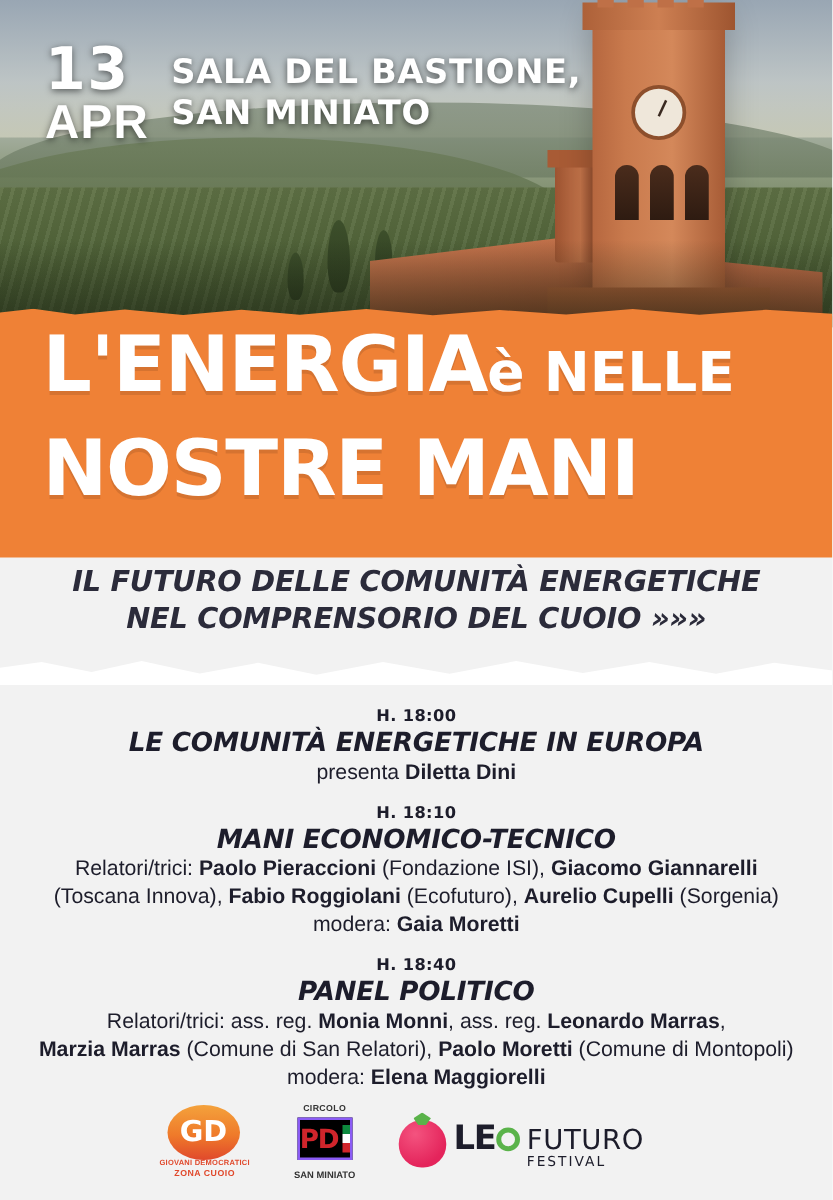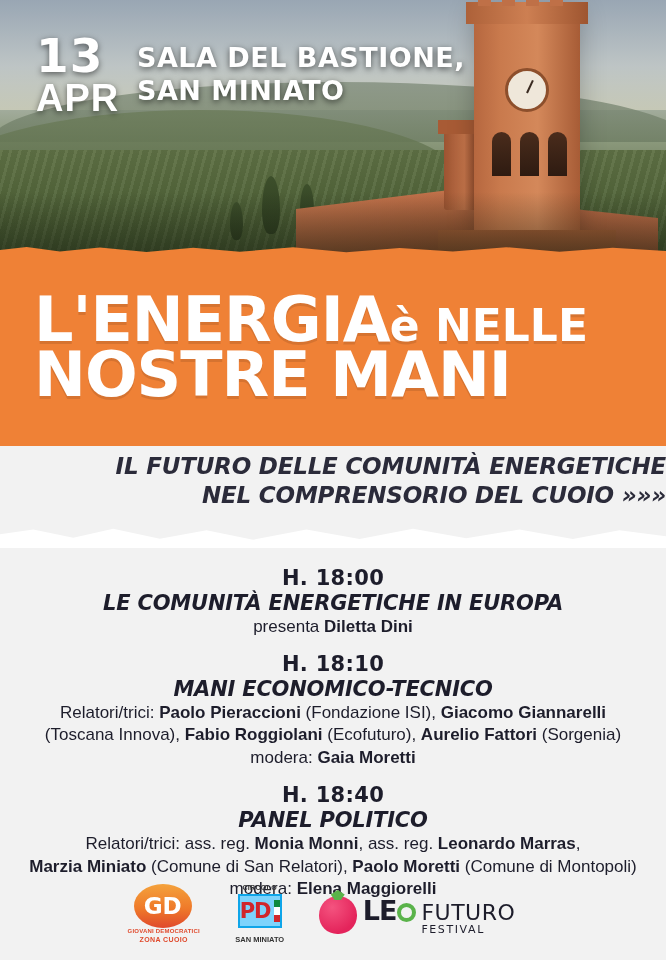--- a/index.html
+++ b/index.html
@@ -160,31 +160,31 @@
   .title-1, .title-2 {
     color:#ffffff;
     font-family:"DejaVu Sans", sans-serif;
     font-weight:bold;
     line-height:.96;
     letter-spacing:-1px;
     text-shadow:0 3px 0 rgba(0,0,0,.10);
     white-space:nowrap;
   }
   .title-1 {
-    position:absolute; top:37px; left:34px; font-size:62px;
+    position:absolute; top:9px; left:34px; font-size:62px;
   }
   .title-1 .small { font-size:44px; letter-spacing:0; }
   .title-2 {
     position:absolute; top:92px; left:34px; font-size:62px;
   }
 
   
   .subtitle {
     position:absolute; top:452px; left:0; width:666px;
-    text-align:right;
+    text-align:center;
     color:#2b2b3a;
     font-family:"DejaVu Sans", sans-serif;
     font-weight:bold; font-style:italic;
     font-size:23px; line-height:1.26; letter-spacing:-.2px;
   }
   .torn {
     position:absolute; top:520px; left:0; width:666px; height:34px;
     background:#ffffff;
     clip-path:polygon(0 42%,5% 28%,11% 52%,17% 26%,24% 55%,31% 30%,38% 58%,46% 28%,54% 56%,62% 26%,70% 54%,78% 28%,86% 56%,93% 30%,100% 48%,100% 100%,0 100%);
   }
@@ -195,21 +195,21 @@
 
   
   .program {
     position:absolute; top:566px; left:0; width:666px;
     text-align:center;
     color:#1d1d2b;
   }
   .blk { margin-bottom:14px; }
   .hh {
     font-family:"DejaVu Sans", sans-serif;
-    font-weight:bold; font-size:21px; letter-spacing:.3px;
+    font-weight:bold; font-size:13px; letter-spacing:.3px;
   }
   .sess {
     font-family:"DejaVu Sans", sans-serif;
     font-weight:bold; font-style:italic; font-size:21px;
     letter-spacing:-.2px; margin-top:1px;
   }
   .line {
     font-size:17px; line-height:1.22; margin-top:2px;
   }
   .line b { font-weight:bold; }
@@ -229,21 +229,21 @@
   }
   .gd-t1 { position:absolute; bottom:12px; left:0; width:74px; text-align:center;
            font-size:6px; font-weight:bold; color:#e0492c; letter-spacing:.2px; }
   .gd-t2 { position:absolute; bottom:3px; left:0; width:74px; text-align:center;
            font-size:7px; font-weight:bold; color:#e0492c; letter-spacing:.4px; }
 
   .logo-pd { width:66px; height:62px; position:relative; }
   .pd-top { position:absolute; top:0; left:0; width:66px; text-align:center;
             font-size:7px; font-weight:bold; color:#333; letter-spacing:.3px; }
   .pd-box { position:absolute; top:10px; left:11px; width:44px; height:34px;
-            background:#7dd3fc; border:2px solid #0ea5e9; display:flex;
+            background:#000000; border:2px solid #8b5cf6; display:flex;
             align-items:center; justify-content:flex-start; }
   .pd-box .pd-letters { color:#d1252b; font-family:"DejaVu Sans", sans-serif;
             font-weight:bold; font-size:21px; letter-spacing:-1px; }
   .pd-box .pd-flag { width:9px; height:22px;
             background:linear-gradient(180deg,#0d8a3e 33%,#ffffff 33% 66%,#d1252b 66%);
             margin-left:3px; }
   .pd-bot { position:absolute; bottom:2px; left:0; width:66px; text-align:center;
             font-size:7.5px; font-weight:bold; color:#333; }
 
   .logo-eco { display:flex; align-items:center; gap:6px; }
@@ -324,28 +324,28 @@
   <div class="program" id="program">
       <div class="blk">
         <div class="hh">H. 18:00</div>
         <div class="sess">LE COMUNITÀ ENERGETICHE IN EUROPA</div>
         <div class="line"><span>presenta </span><b>Diletta Dini</b></div>
       </div>
       <div class="blk">
         <div class="hh">H. 18:10</div>
         <div class="sess">MANI ECONOMICO-TECNICO</div>
         <div class="line"><span>Relatori/trici: </span><b>Paolo Pieraccioni</b><span> (Fondazione ISI), </span><b>Giacomo Giannarelli</b></div>
-        <div class="line"><span>(Toscana Innova), </span><b>Fabio Roggiolani</b><span> (Ecofuturo), </span><b>Aurelio Fattori</b><span> (Sorgenia)</span></div>
+        <div class="line"><span>(Toscana Innova), </span><b>Fabio Roggiolani</b><span> (Ecofuturo), </span><b>Aurelio Cupelli</b><span> (Sorgenia)</span></div>
         <div class="line"><span>modera: </span><b>Gaia Moretti</b></div>
       </div>
       <div class="blk">
         <div class="hh">H. 18:40</div>
         <div class="sess">PANEL POLITICO</div>
         <div class="line"><span>Relatori/trici:  ass. reg. </span><b>Monia Monni</b><span>, ass.  reg. </span><b>Leonardo  Marras</b><span>,</span></div>
-        <div class="line"><b>Marzia Miniato</b><span> (Comune di San Relatori), </span><b>Paolo Moretti</b><span> (Comune di Montopoli)</span></div>
+        <div class="line"><b>Marzia Marras</b><span> (Comune di San Relatori), </span><b>Paolo Moretti</b><span> (Comune di Montopoli)</span></div>
         <div class="line"><span>modera: </span><b>Elena Maggiorelli</b></div>
       </div>
     </div>
 
   <div class="logos">
 
     <div class="logo-gd">
       <div class="gd-circle">GD</div>
       <div class="gd-t1">GIOVANI DEMOCRATICI</div>
       <div class="gd-t2">ZONA CUOIO</div>

